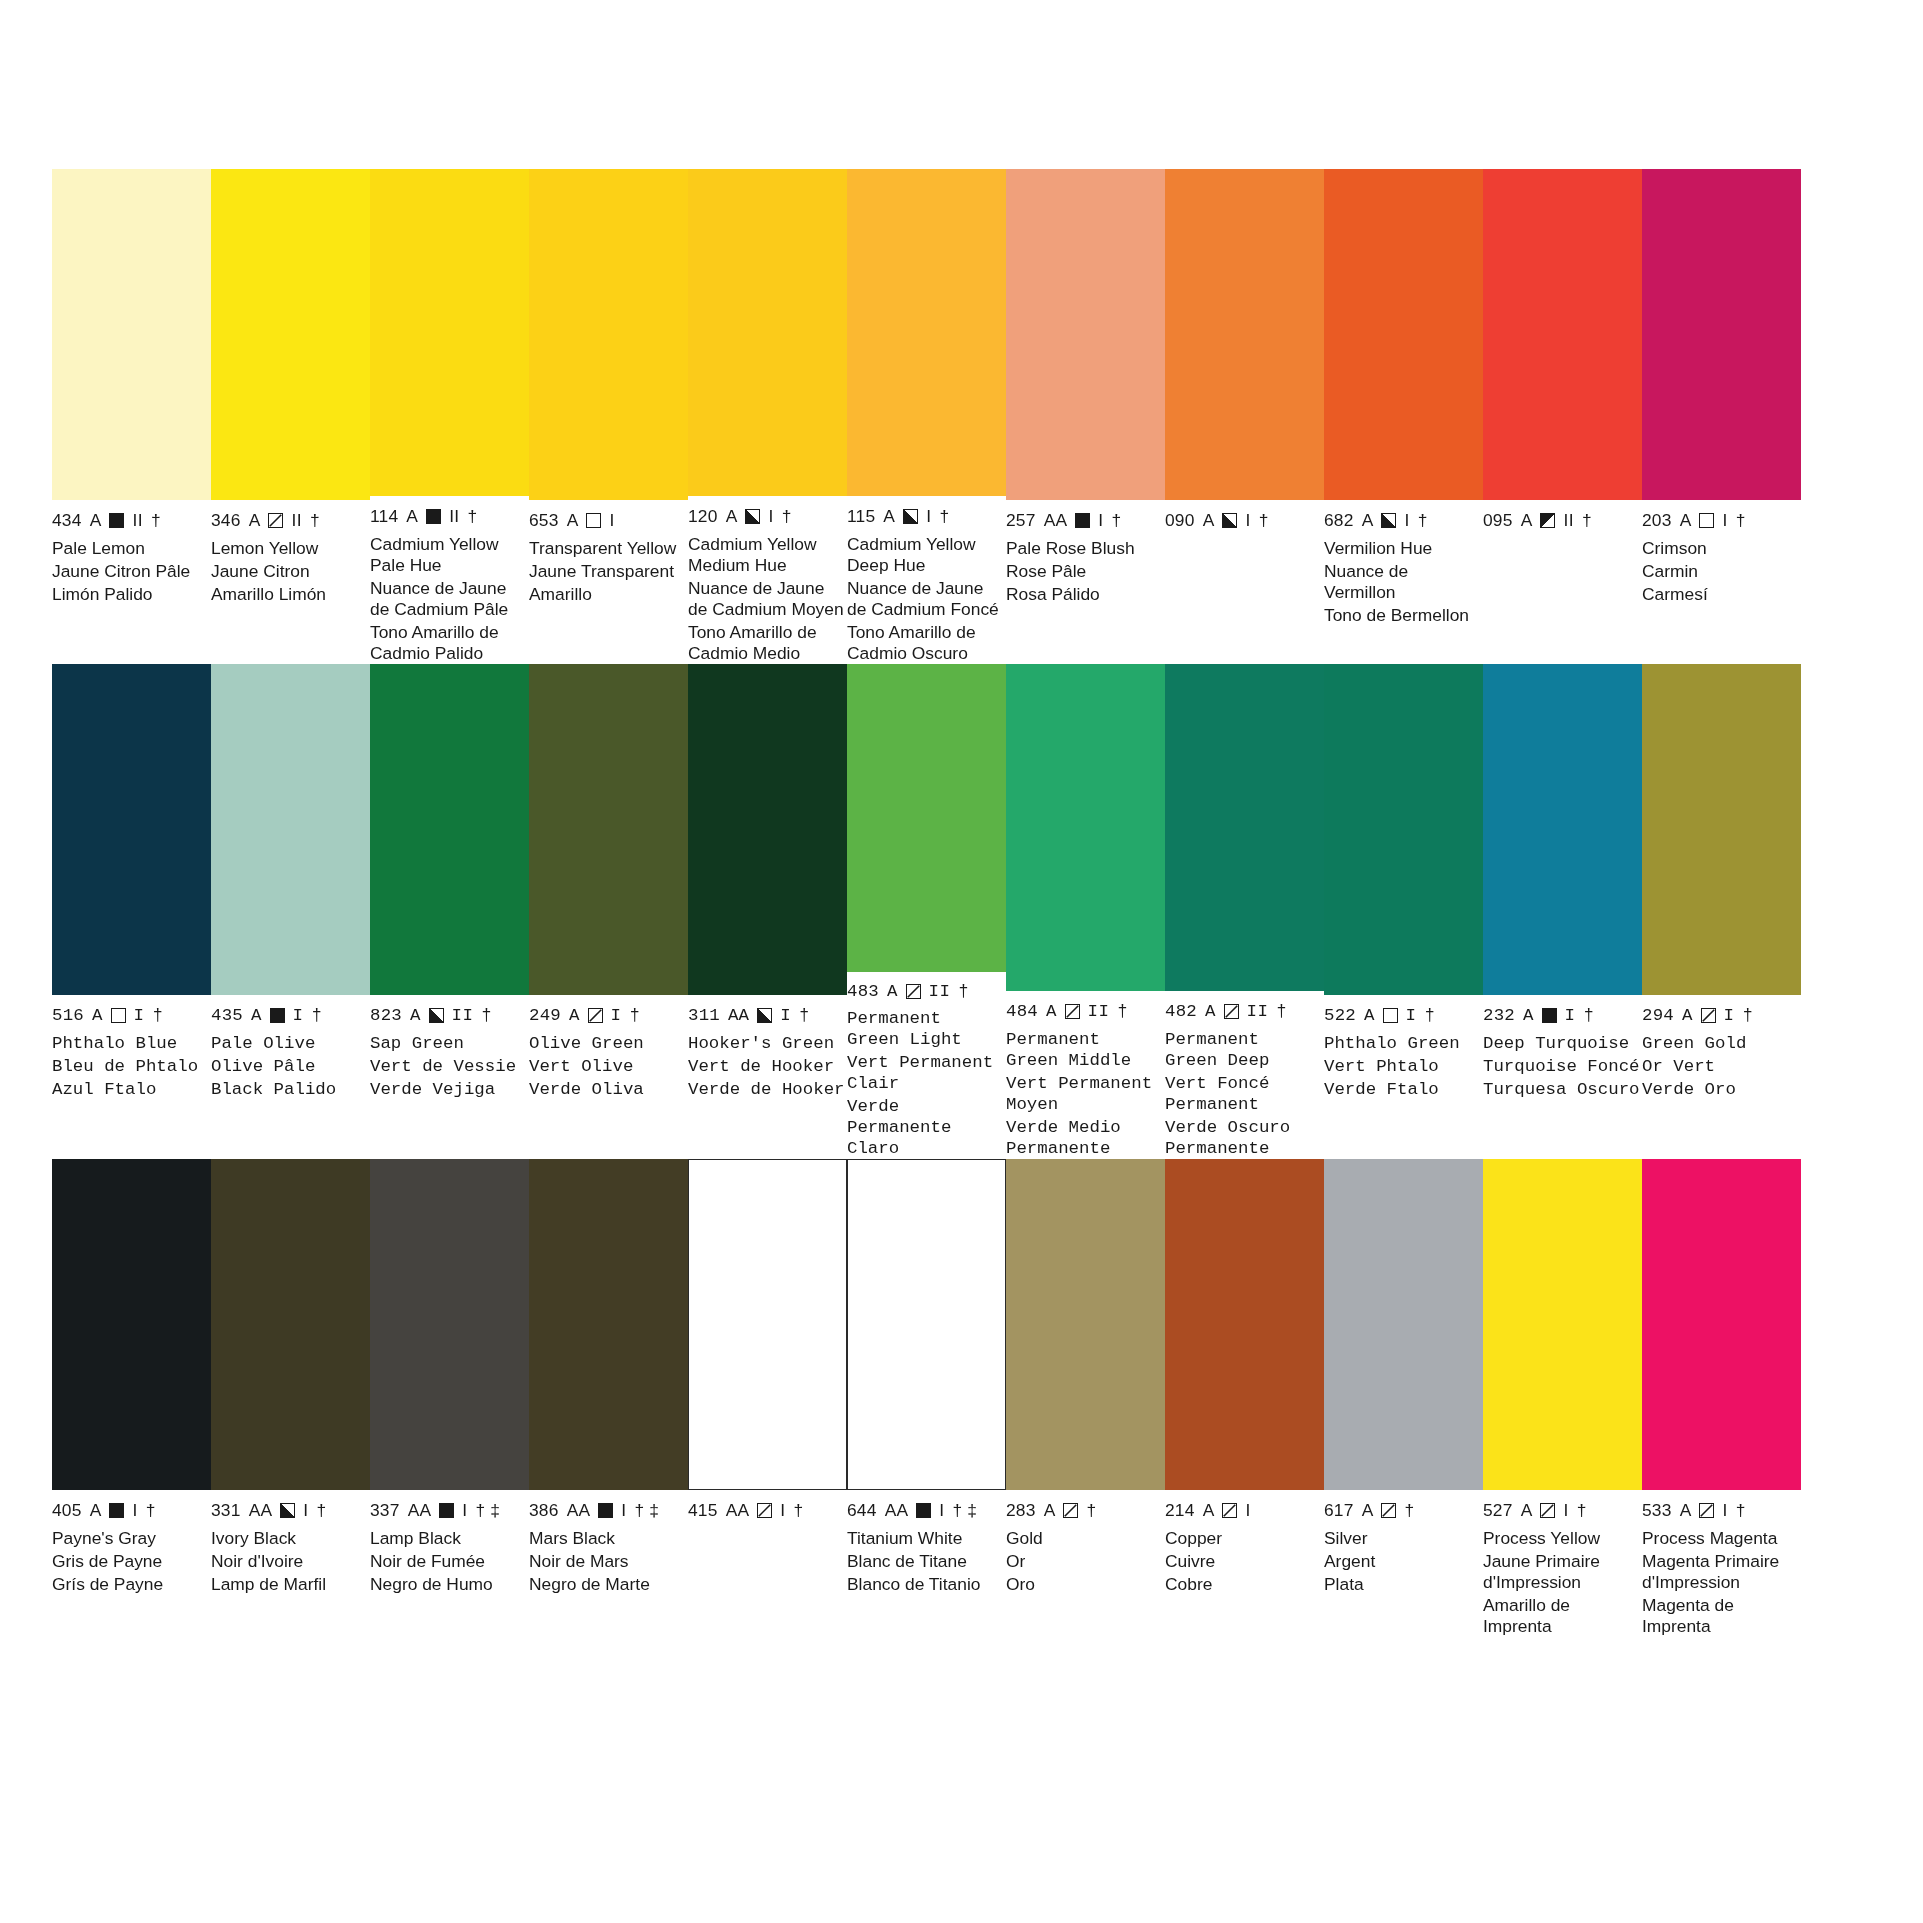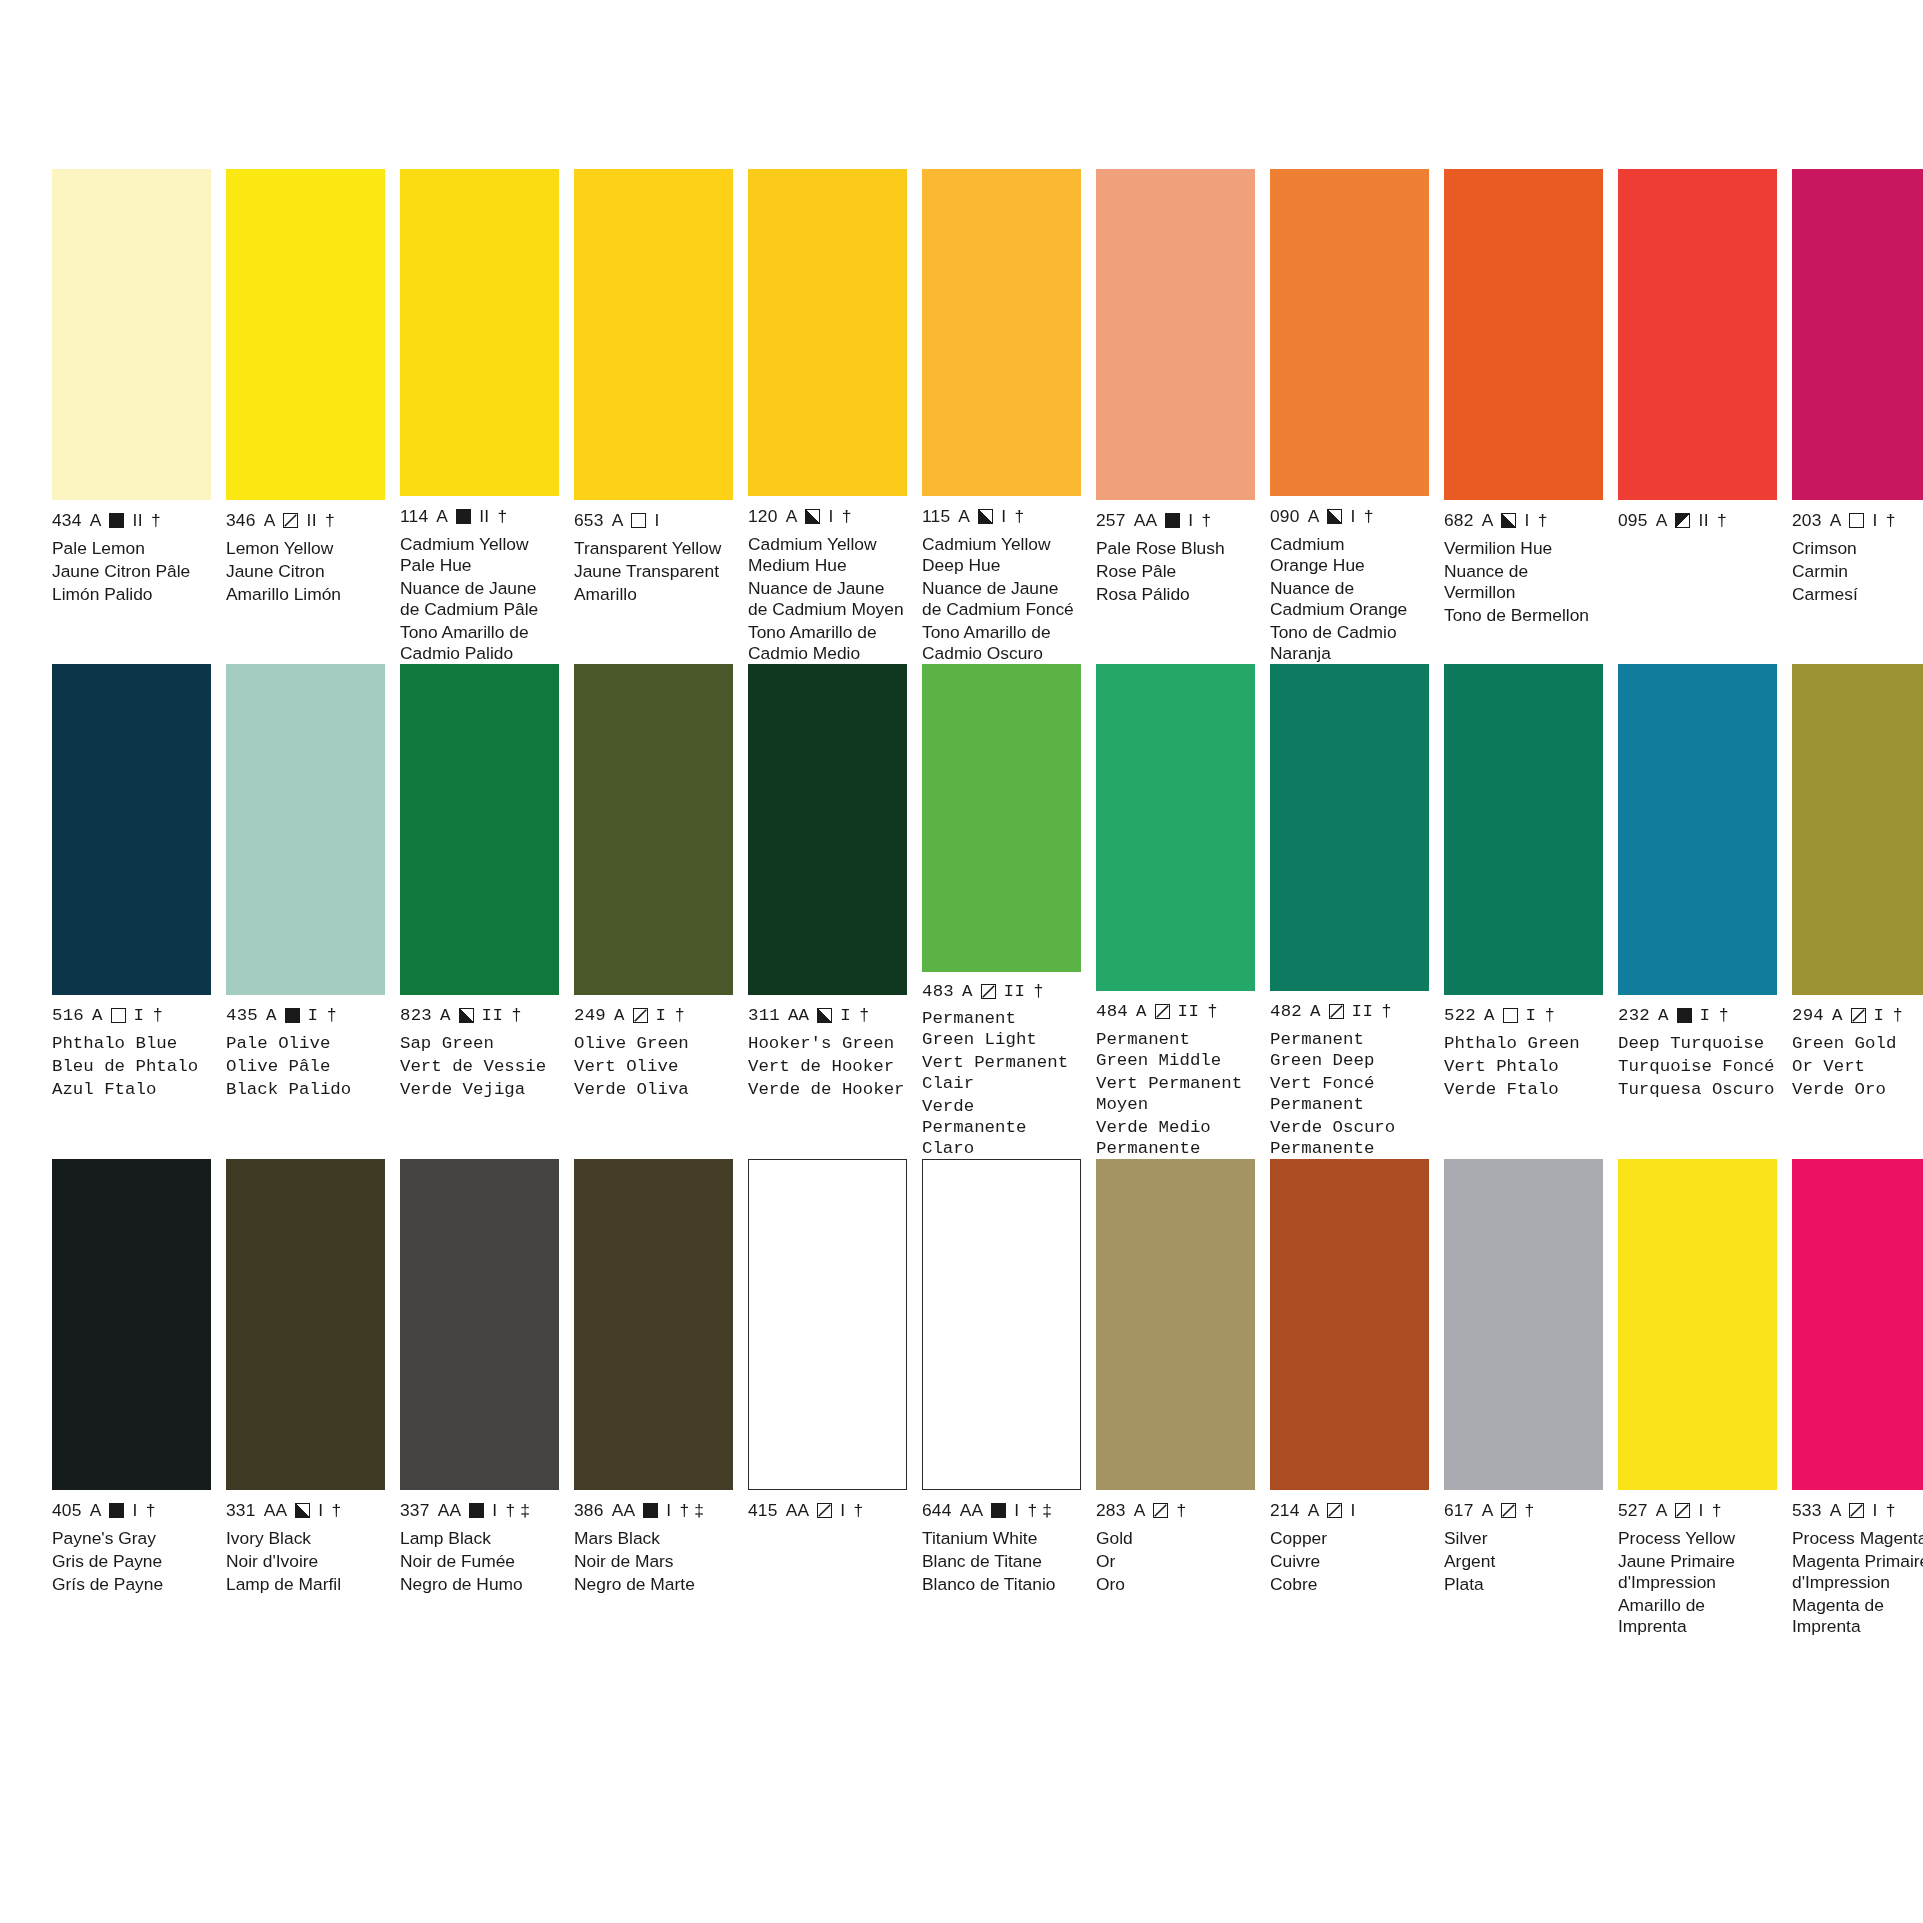--- a/index.html
+++ b/index.html
@@ -24,21 +24,20 @@
     display: flex;
     width: 1827px;
     margin-bottom: 0;
   }
   .row-1 { height: 495px; }
   .row-2 { height: 495px; font-family: Liberation Mono, monospace; }
   .row-3 { height: 495px; }
 
   .swatch-cell {
     width: 159px;
-    margin-right: 15px;
     display: flex;
     flex-direction: column;
   }
   .swatch-cell:last-child { margin-right: 0; }
 
   .chip {
     width: 159px;
     height: 331px;
     box-sizing: border-box;
   }
@@ -253,28 +252,20 @@
         <div class="chip" style="background: rgb(239, 128, 51);"></div>
         <div class="meta">
           <span class="code">090</span>
           <span class="series">A</span>
           <span class="opacity-icon op-semi-lower">
             <span class="box"></span>
           </span>
           <span class="rating">I</span>
           <span class="dagger">†</span>
         </div>
-        <div class="names">
-          <div class="name-line name-en">Cadmium
-Orange Hue</div>
-          <div class="name-line name-fr">Nuance de
-Cadmium Orange</div>
-          <div class="name-line name-es">Tono de Cadmio
-Naranja</div>
-        </div>
       </div>
       <div class="swatch-cell">
         <div class="chip" style="background: rgb(234, 91, 36);"></div>
         <div class="meta">
           <span class="code">682</span>
           <span class="series">A</span>
           <span class="opacity-icon op-semi-lower">
             <span class="box"></span>
           </span>
           <span class="rating">I</span>

